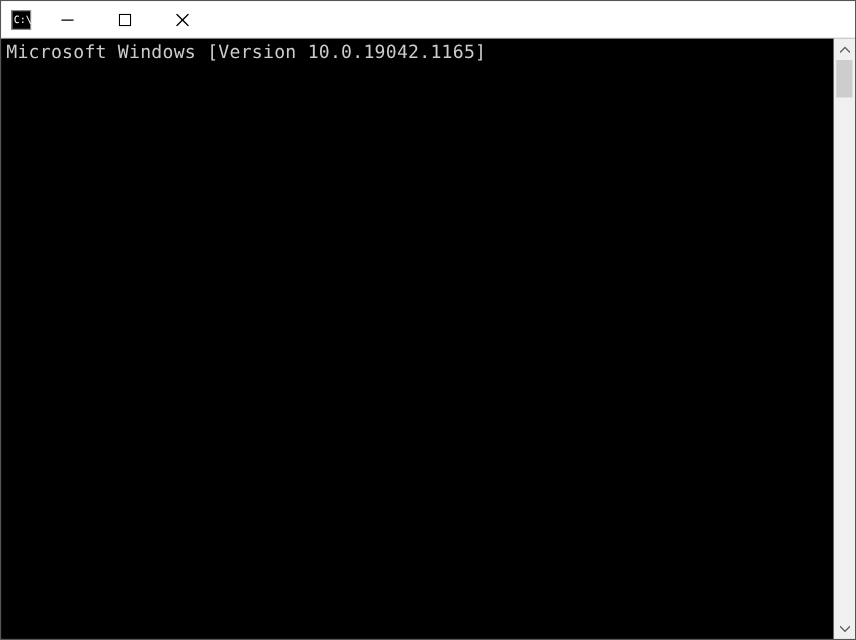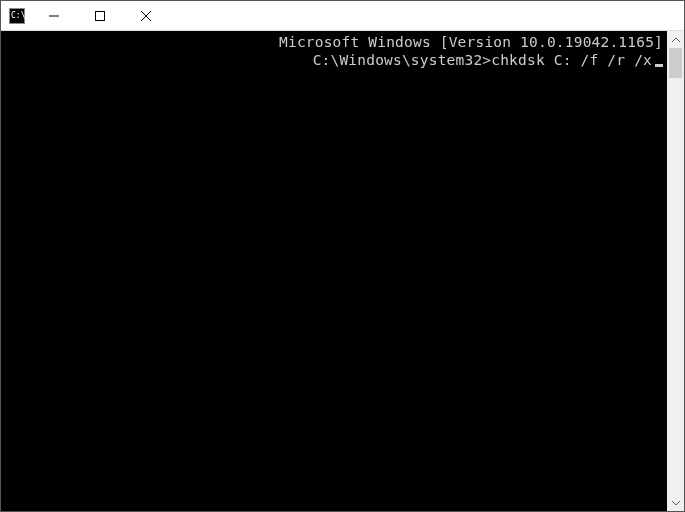--- a/index.html
+++ b/index.html
@@ -68,21 +68,20 @@
       font-family: Consolas, "Lucida Console", monospace;
       font-size: 14.5px;
       line-height: 1.25;
       padding: 2px 4px;
       white-space: pre;
       overflow: hidden;
       letter-spacing: 0.2px;
     }
     .terminal .line {
       display: block;
-      text-align: right;
     }
     .cursor {
       display: inline-block;
       width: 8px;
       height: 3px;
       background: #ccc;
       margin-left: 3px;
       vertical-align: baseline;
       position: relative;
       top: 2px;
@@ -141,21 +140,21 @@
       <div class="tb-btn close">
         <svg width="10" height="10" viewBox="0 0 10 10">
           <line x1="0" y1="0" x2="10" y2="10" stroke="#000" stroke-width="1"></line>
           <line x1="10" y1="0" x2="0" y2="10" stroke="#000" stroke-width="1"></line>
         </svg>
       </div>
     </div>
   </div>
 
   <div class="content-area">
-    <div class="terminal"><span class="line">Microsoft Windows [Version 10.0.19042.1165]</span><span class="line"></span><span class="line"><span>C:\Windows\system32&gt;</span><span>chkdsk C: /f /r /x</span><span class="cursor"></span></span></div>
+    <div class="terminal"><span class="line">Microsoft Windows [Version 10.0.19042.1165]</span><span class="line"></span></div>
 
     <div class="scrollbar">
       <div class="sb-btn">
         <svg width="8" height="8" viewBox="0 0 8 8">
           <path d="M0 6 L4 2 L8 6" fill="none" stroke="#606060" stroke-width="1"></path>
         </svg>
       </div>
       <div class="sb-track">
         <div class="sb-thumb"></div>
       </div>

